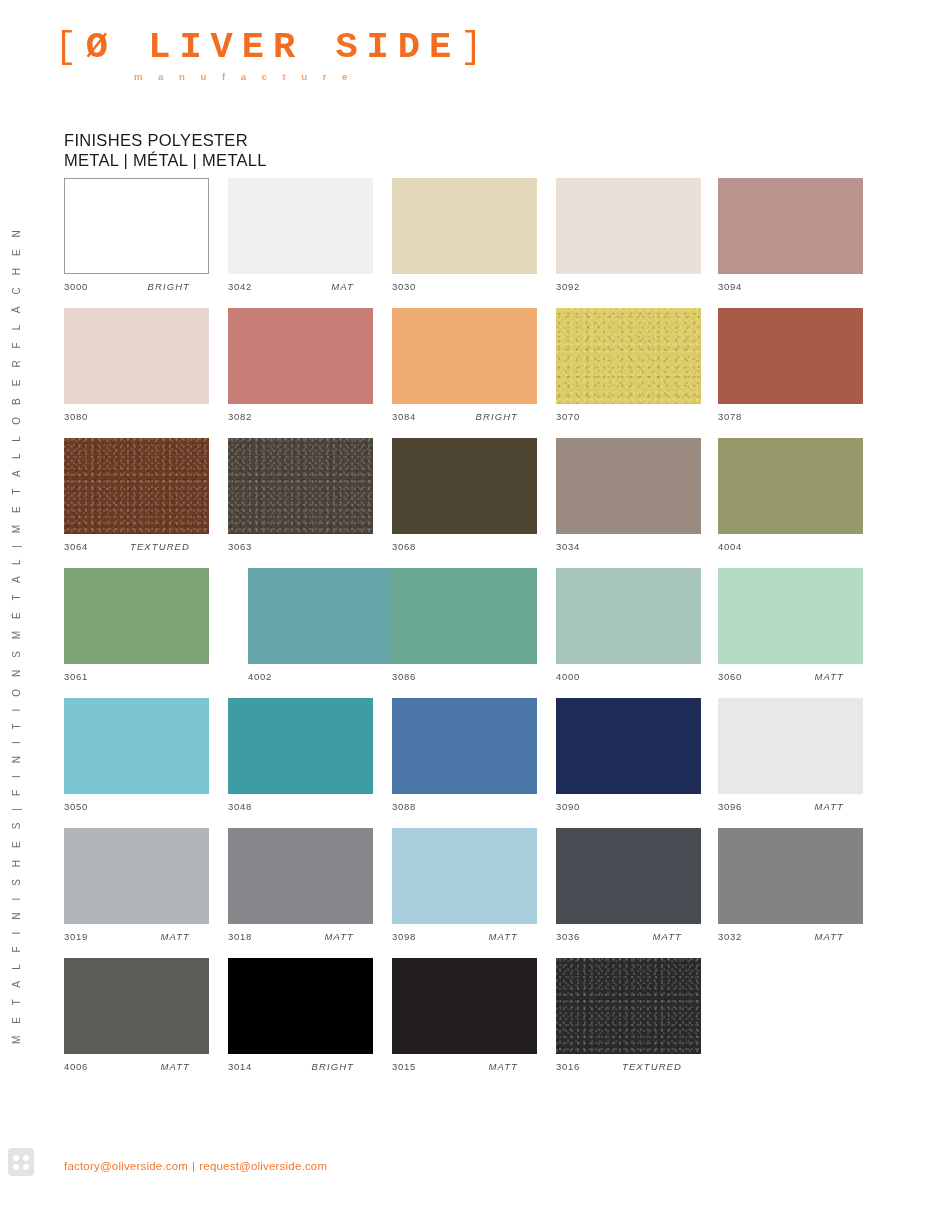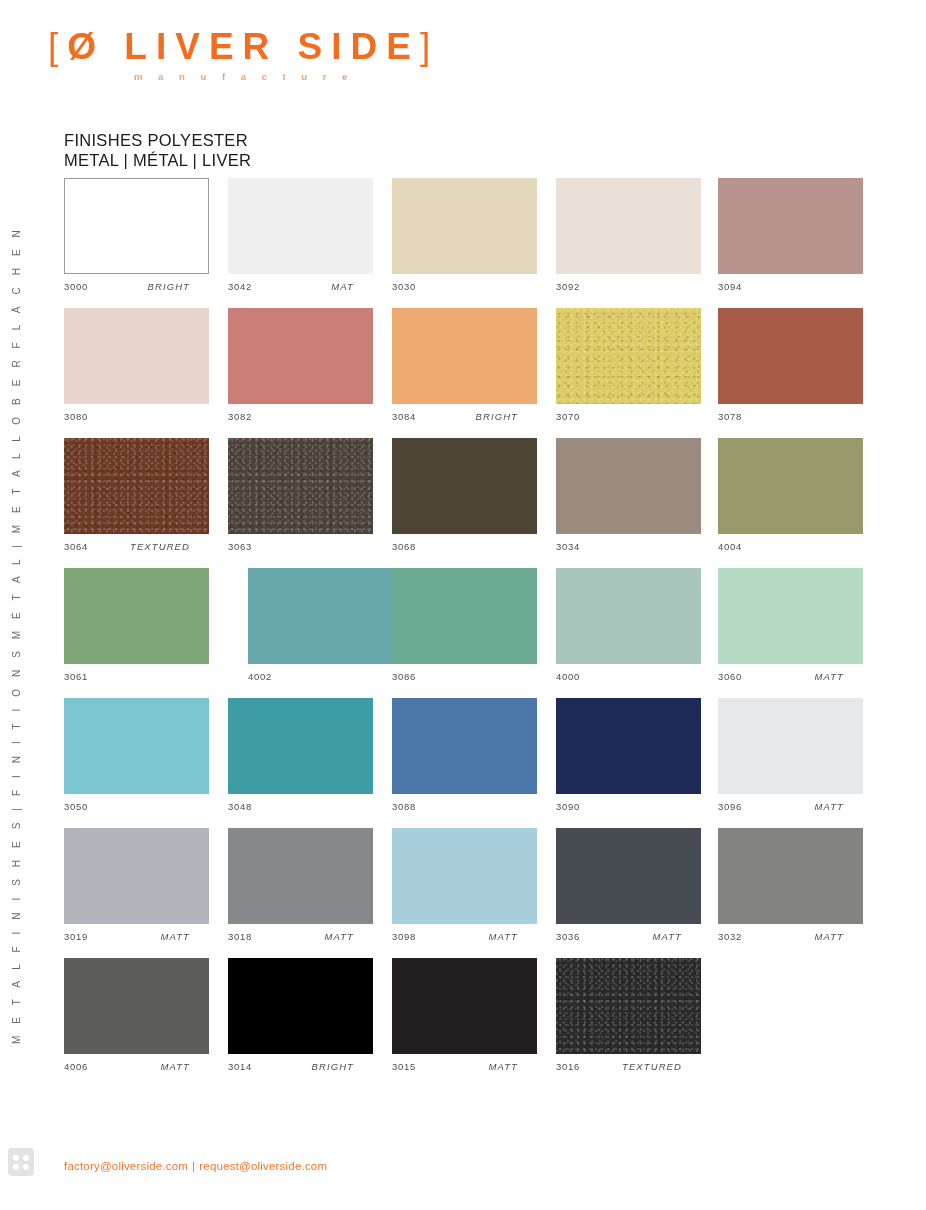--- a/index.html
+++ b/index.html
@@ -19,27 +19,28 @@
 
   
   .logo-block {
     position: absolute;
     left: 48px;
     top: 26px;
     width: 450px;
     height: 64px;
   }
   .logo-wordmark {
-    font-family: Liberation Sans, sans-serif;
+    font-family: Liberation Mono, monospace;
     font-size: 37px;
     font-weight: 700;
     color: #f26d1f;
     letter-spacing: 9px;
     line-height: 42px;
     white-space: nowrap;
+    text-align: center;
   }
   .logo-bracket { font-weight: 400; }
   .logo-tagline {
     margin-top: 3px;
     margin-left: 86px;
     font-size: 9.5px;
     font-weight: 700;
     letter-spacing: 6.5px;
     color: #f2a06a;
     line-height: 12px;
@@ -187,21 +188,21 @@
 
 <div class="logo-block">
   <div class="logo-wordmark">
     <span class="logo-bracket">[</span><span>Ø LIVER SIDE</span><span class="logo-bracket">]</span>
   </div>
   <div class="logo-tagline">m a n u f a c t u r e</div>
 </div>
 
 <div class="heading-block">
   <div class="heading-line">FINISHES POLYESTER</div>
-  <div class="heading-line">METAL  |  MÉTAL  |  LIVER</div>
+  <div class="heading-line">METAL  |  MÉTAL  |  METALL</div>
 </div>
 
 <div class="grid" id="swatch-grid">
     <div class="grid-row">
       <div class="swatch-cell" style="left: 0px;">
         <div class="swatch-chip bordered" style="background: rgb(255, 255, 255);"></div>
         <div class="swatch-meta">
           <span class="swatch-code">3000</span>
           <span class="swatch-finish">BRIGHT</span>
         </div>

